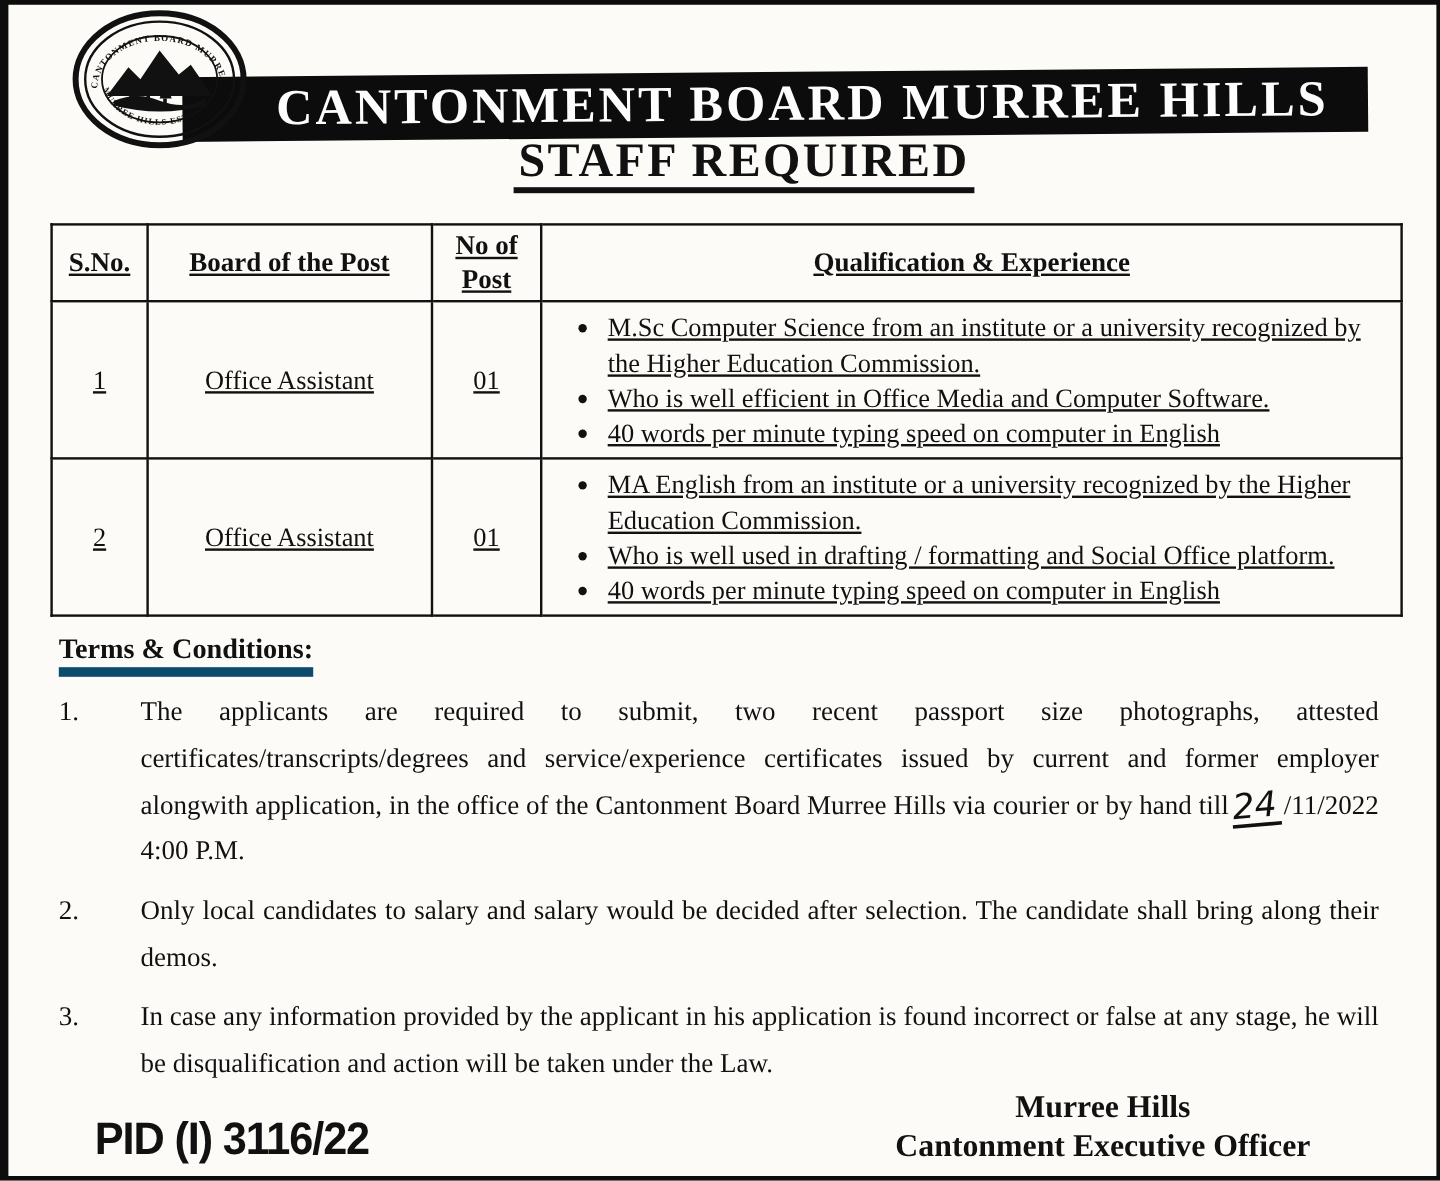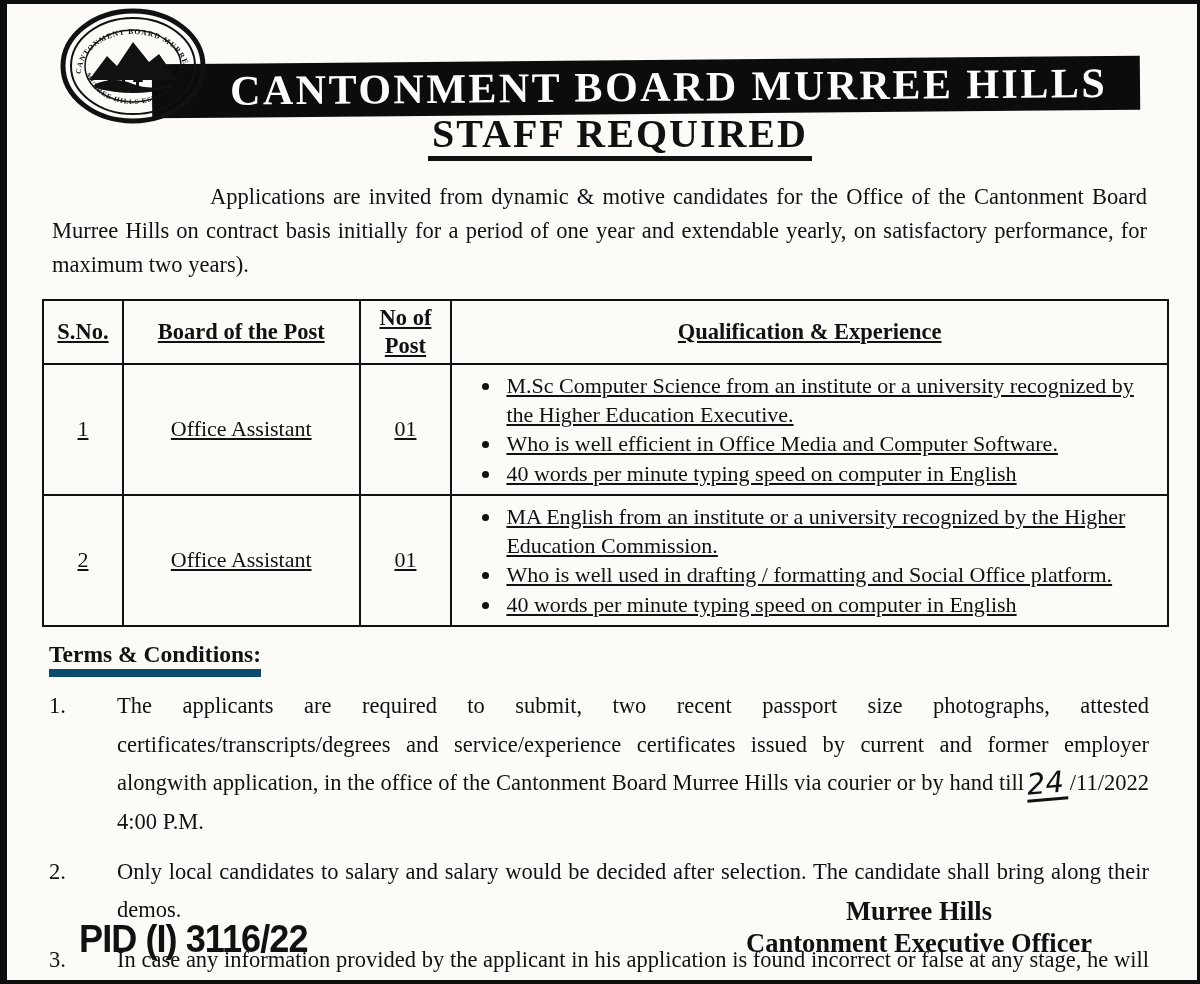--- a/index.html
+++ b/index.html
@@ -110,21 +110,21 @@
     font-style: italic;
     font-size: 29px;
     line-height: 0.75;
     transform: rotate(-5deg) translateY(3px);
     border-bottom: 3px solid #111;
     padding: 0 3px 3px 1px;
     margin: 0 3px 0 2px;
   }
 
   
-  .footer { position: absolute; left: 0; right: 0; bottom: 11px; height: 86px; }
+  .footer { position: absolute; left: 0; right: 0; bottom: 0; height: 86px; }
   .pid {
     position: absolute; left: 72px; bottom: 8px;
     font-family: "Liberation Sans", sans-serif;
     font-weight: bold; font-size: 38px;
     letter-spacing: -1px;
     transform: scaleX(0.95);
     transform-origin: left bottom;
   }
   .signature {
     position: absolute; right: 105px; top: 12px;
@@ -165,21 +165,20 @@
       </text>
     </svg>
     <div class="banner">
       <span class="banner-text">CANTONMENT BOARD MURREE HILLS</span>
     </div>
     <div class="staff-required">
       <span>STAFF REQUIRED</span>
     </div>
   </div>
 
-  <p class="intro">Applications are invited from dynamic &amp; motive candidates for the Office of the Cantonment Board Murree Hills on contract basis initially for a period of one year and extendable yearly, on satisfactory performance, for maximum two years).</p>
 
   <table class="posts">
     <colgroup>
       <col class="col-sno">
         <col class="col-name">
         <col class="col-count">
         <col class="col-qual">
     </colgroup>
     <thead>
       <tr>
@@ -189,21 +188,21 @@
         <th>Qualification &amp; Experience</th>
       </tr>
     </thead>
     <tbody>
       <tr>
         <td class="c">1</td>
         <td class="c">Office Assistant</td>
         <td class="c">01</td>
         <td class="qual">
           <ul>
-            <li>M.Sc Computer Science from an institute or a university recognized by the Higher Education Executive.</li>
+            <li>M.Sc Computer Science from an institute or a university recognized by the Higher Education Commission.</li>
             <li>Who is well efficient in Office Media and Computer Software.</li>
             <li>40 words per minute typing speed on computer in English</li>
           </ul>
         </td>
       </tr>
       <tr>
         <td class="c">2</td>
         <td class="c">Office Assistant</td>
         <td class="c">01</td>
         <td class="qual">

